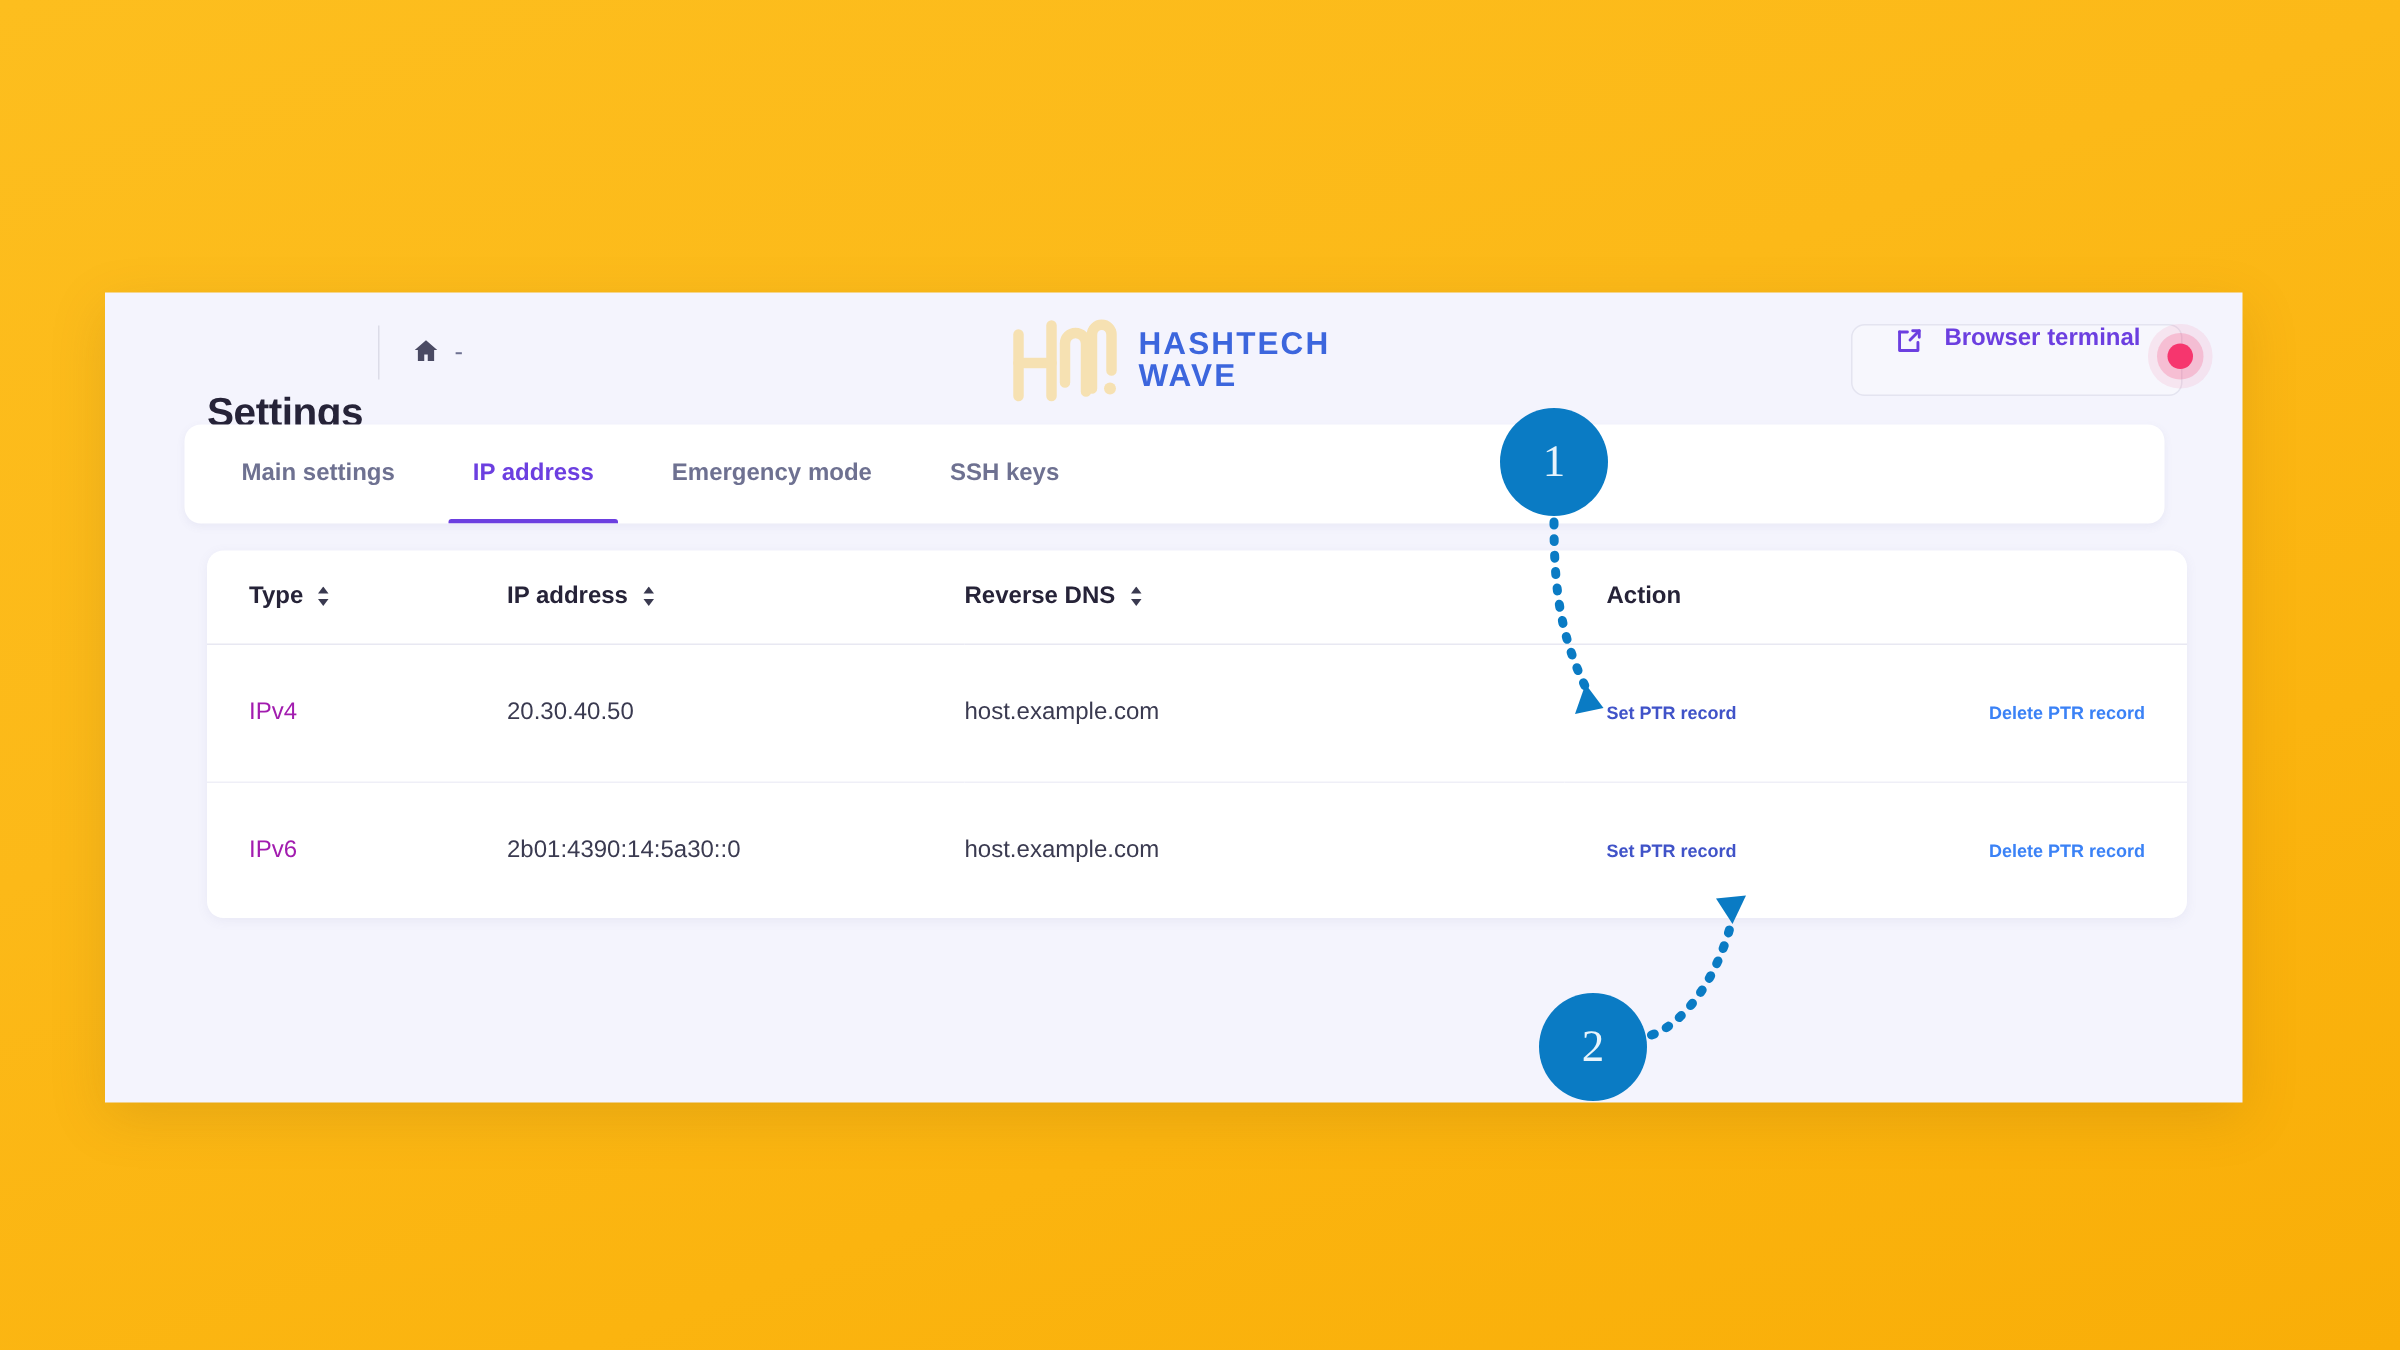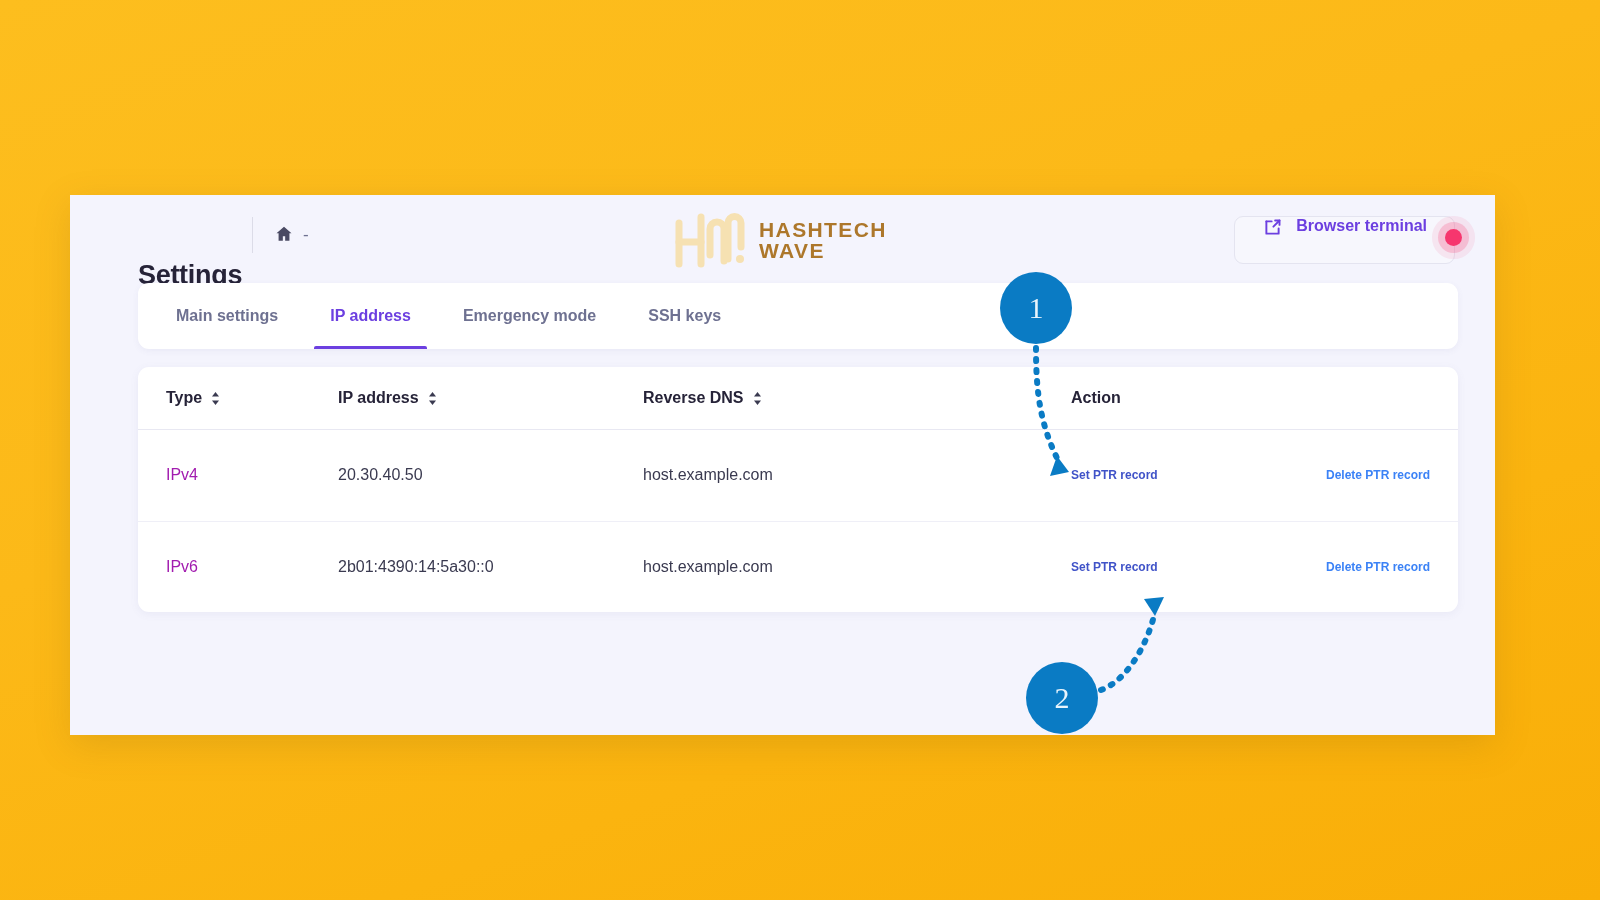--- a/index.html
+++ b/index.html
@@ -33,42 +33,42 @@
   #crumb .dash { font-size:17px; color:#6E7191; line-height:1; }
 
   
   #logo {
     position:absolute; left:600px; top:8px; width:240px; height:74px;
     display:flex; align-items:center; gap:11px; opacity:.85;
   }
   #logo .mark { width:78px; height:62px; flex:none; }
   #logo .wordmark {
     font-size:21px; font-weight:700; line-height:1.02;
-    color:#a16207; letter-spacing:1.4px;
+    color:#1d4ed8; letter-spacing:1.4px;
   }
 
   
   #term-btn {
     position:absolute; right:40px; top:21px; height:48px;
     padding:0 27px; display:flex; align-items:flex-start; gap:13px;
     background:#F7F7FD; border:1px solid #E4E4F0; border-radius:9px;
     cursor:pointer;
   }
   #term-btn .ext { display:block; width:21px; height:21px; flex:none; }
   #term-btn .lbl { font-size:16px; font-weight:700; color:#6C3FE0; white-space:nowrap; }
 
   #pink-dot {
     position:absolute; right:-8px; top:12px; width:17px; height:17px;
     border-radius:50%; background:#F6366E;
     box-shadow:0 0 0 7px rgba(246,54,110,.22), 0 0 0 13px rgba(246,54,110,.09);
   }
 
   
   #tabs-card {
-    position:absolute; left:68px; top:88px; width:1320px; height:66px;
+    position:absolute; left:53px; top:88px; width:1320px; height:66px;
     background:#fff; border-radius:11px;
     box-shadow:0 2px 6px rgba(100,100,150,.07);
     display:flex; align-items:flex-end; overflow:hidden;
   }
   .tab {
     position:relative; height:100%; display:flex; align-items:center;
     padding:0 26px; font-size:16px; font-weight:700; color:#6E7191;
     cursor:pointer; white-space:nowrap;
   }
   .tab:first-child { margin-left:12px; }

